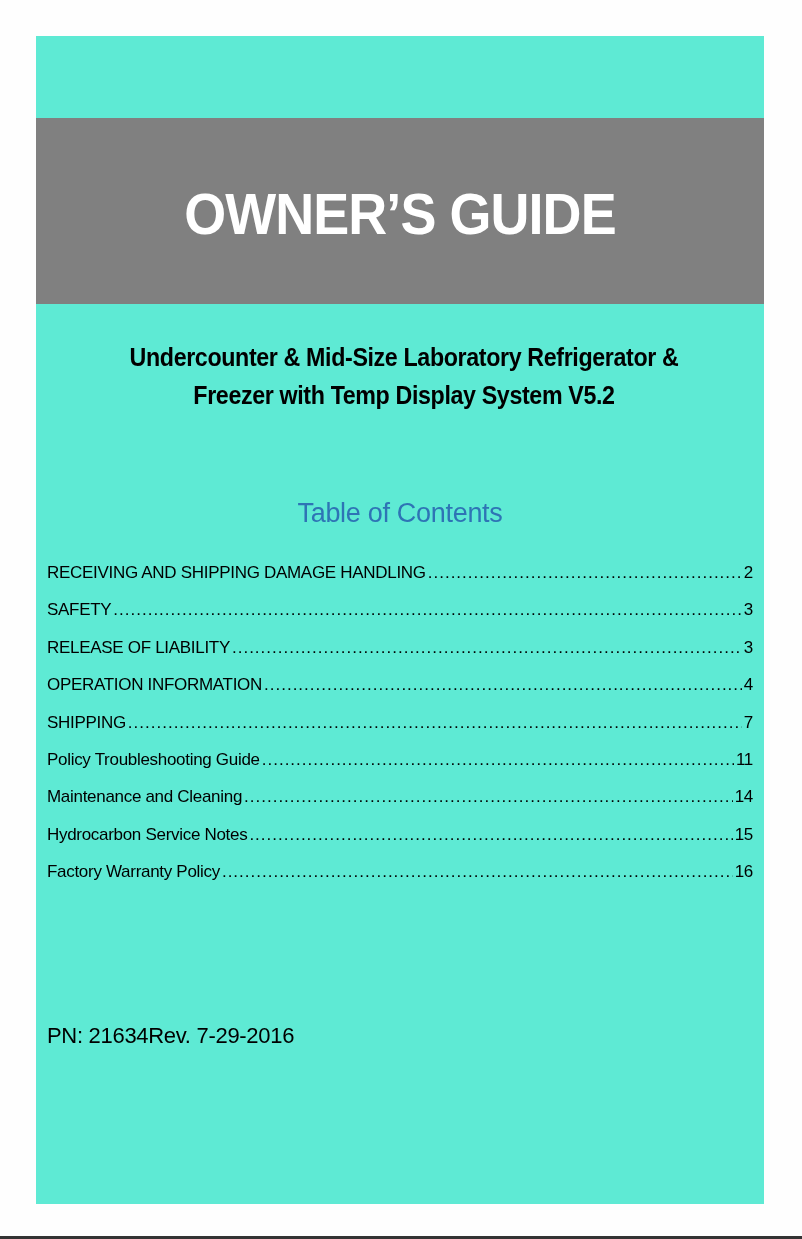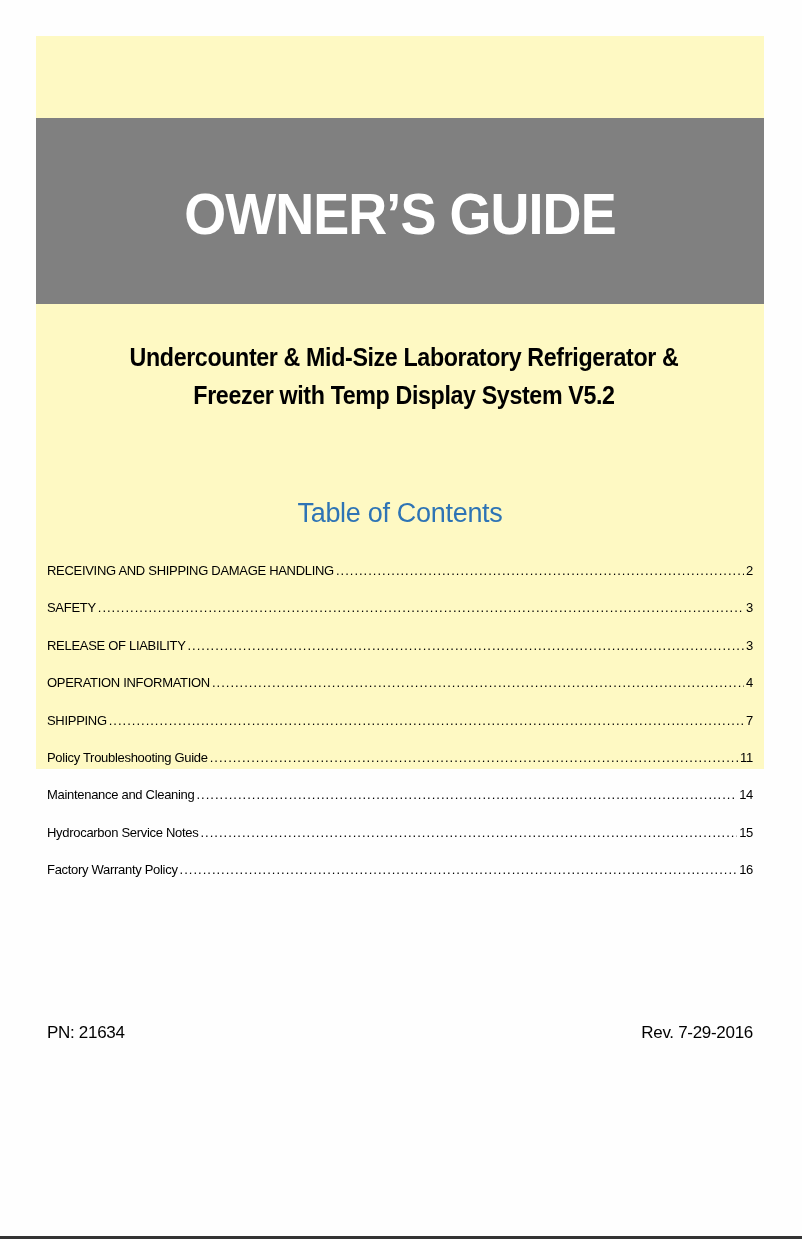--- a/index.html
+++ b/index.html
@@ -1,22 +1,22 @@
 <!DOCTYPE html>
 <html><head>
 <meta charset="utf-8">
 <style>
   html, body { margin: 0; padding: 0; }
   body {
     width: 802px; height: 1239px; background: #fefefe; position: relative; overflow: hidden;
     font-family: "Liberation Sans", "DejaVu Sans", sans-serif;
   }
   .panel {
-    position: absolute; left: 36px; top: 36px; width: 728px; height: 733px;
-    background: #fef9c3;
+    position: absolute; left: 36px; top: 36px; width: 728px; height: 1168px;
+    background: #5eead4;
   }
   .banner {
     position: absolute; left: 0; top: 82px; width: 728px; height: 186px;
     background: #808080; display: flex; align-items: center; justify-content: center;
   }
   .banner-title {
     color: #ffffff; font-weight: bold; font-size: 58px; letter-spacing: -1px;
     font-family: "Liberation Sans", sans-serif; transform: scaleX(0.93);
     margin-top: 4px;
   }
@@ -27,35 +27,35 @@
   }
   .subtitle div { white-space: nowrap; transform: scaleX(0.93); }
   .toc-heading {
     position: absolute; left: 0; top: 462px; width: 728px; text-align: center;
     color: #2e74b5; font-size: 27px; letter-spacing: -0.3px;
   }
   .toc {
     position: absolute; left: 11px; top: 527px; width: 706px;
   }
   .toc-row {
-    display: flex; align-items: baseline; height: 37.4px; font-size: 13px; color: #000;
+    display: flex; align-items: baseline; height: 37.4px; font-size: 17px; color: #000;
     white-space: nowrap; letter-spacing: -0.3px;
   }
   .toc-title { flex: 0 0 auto; }
   .toc-leader {
     flex: 1 1 auto; overflow: hidden; margin: 0 2px; color: #000;
     letter-spacing: 1px;
   }
   .toc-leader::before {
     content: "........................................................................................................................................................................................................................";
   }
   .toc-page { flex: 0 0 auto; text-align: right; }
   .footer {
     position: absolute; left: 11px; top: 987px; width: 706px;
-    display: flex; justify-content: space-between; font-size: 17px; color: #000; letter-spacing: -0.3px; gap: 44px;
+    display: flex; justify-content: flex-start; font-size: 22px; color: #000; letter-spacing: -0.3px;
   }
   .bottom-rule {
     position: absolute; left: 0; top: 1236px; width: 802px; height: 3px; background: #333;
   }
 </style>
 </head>
 <body>
 
 <div class="panel">
   <div class="banner">

